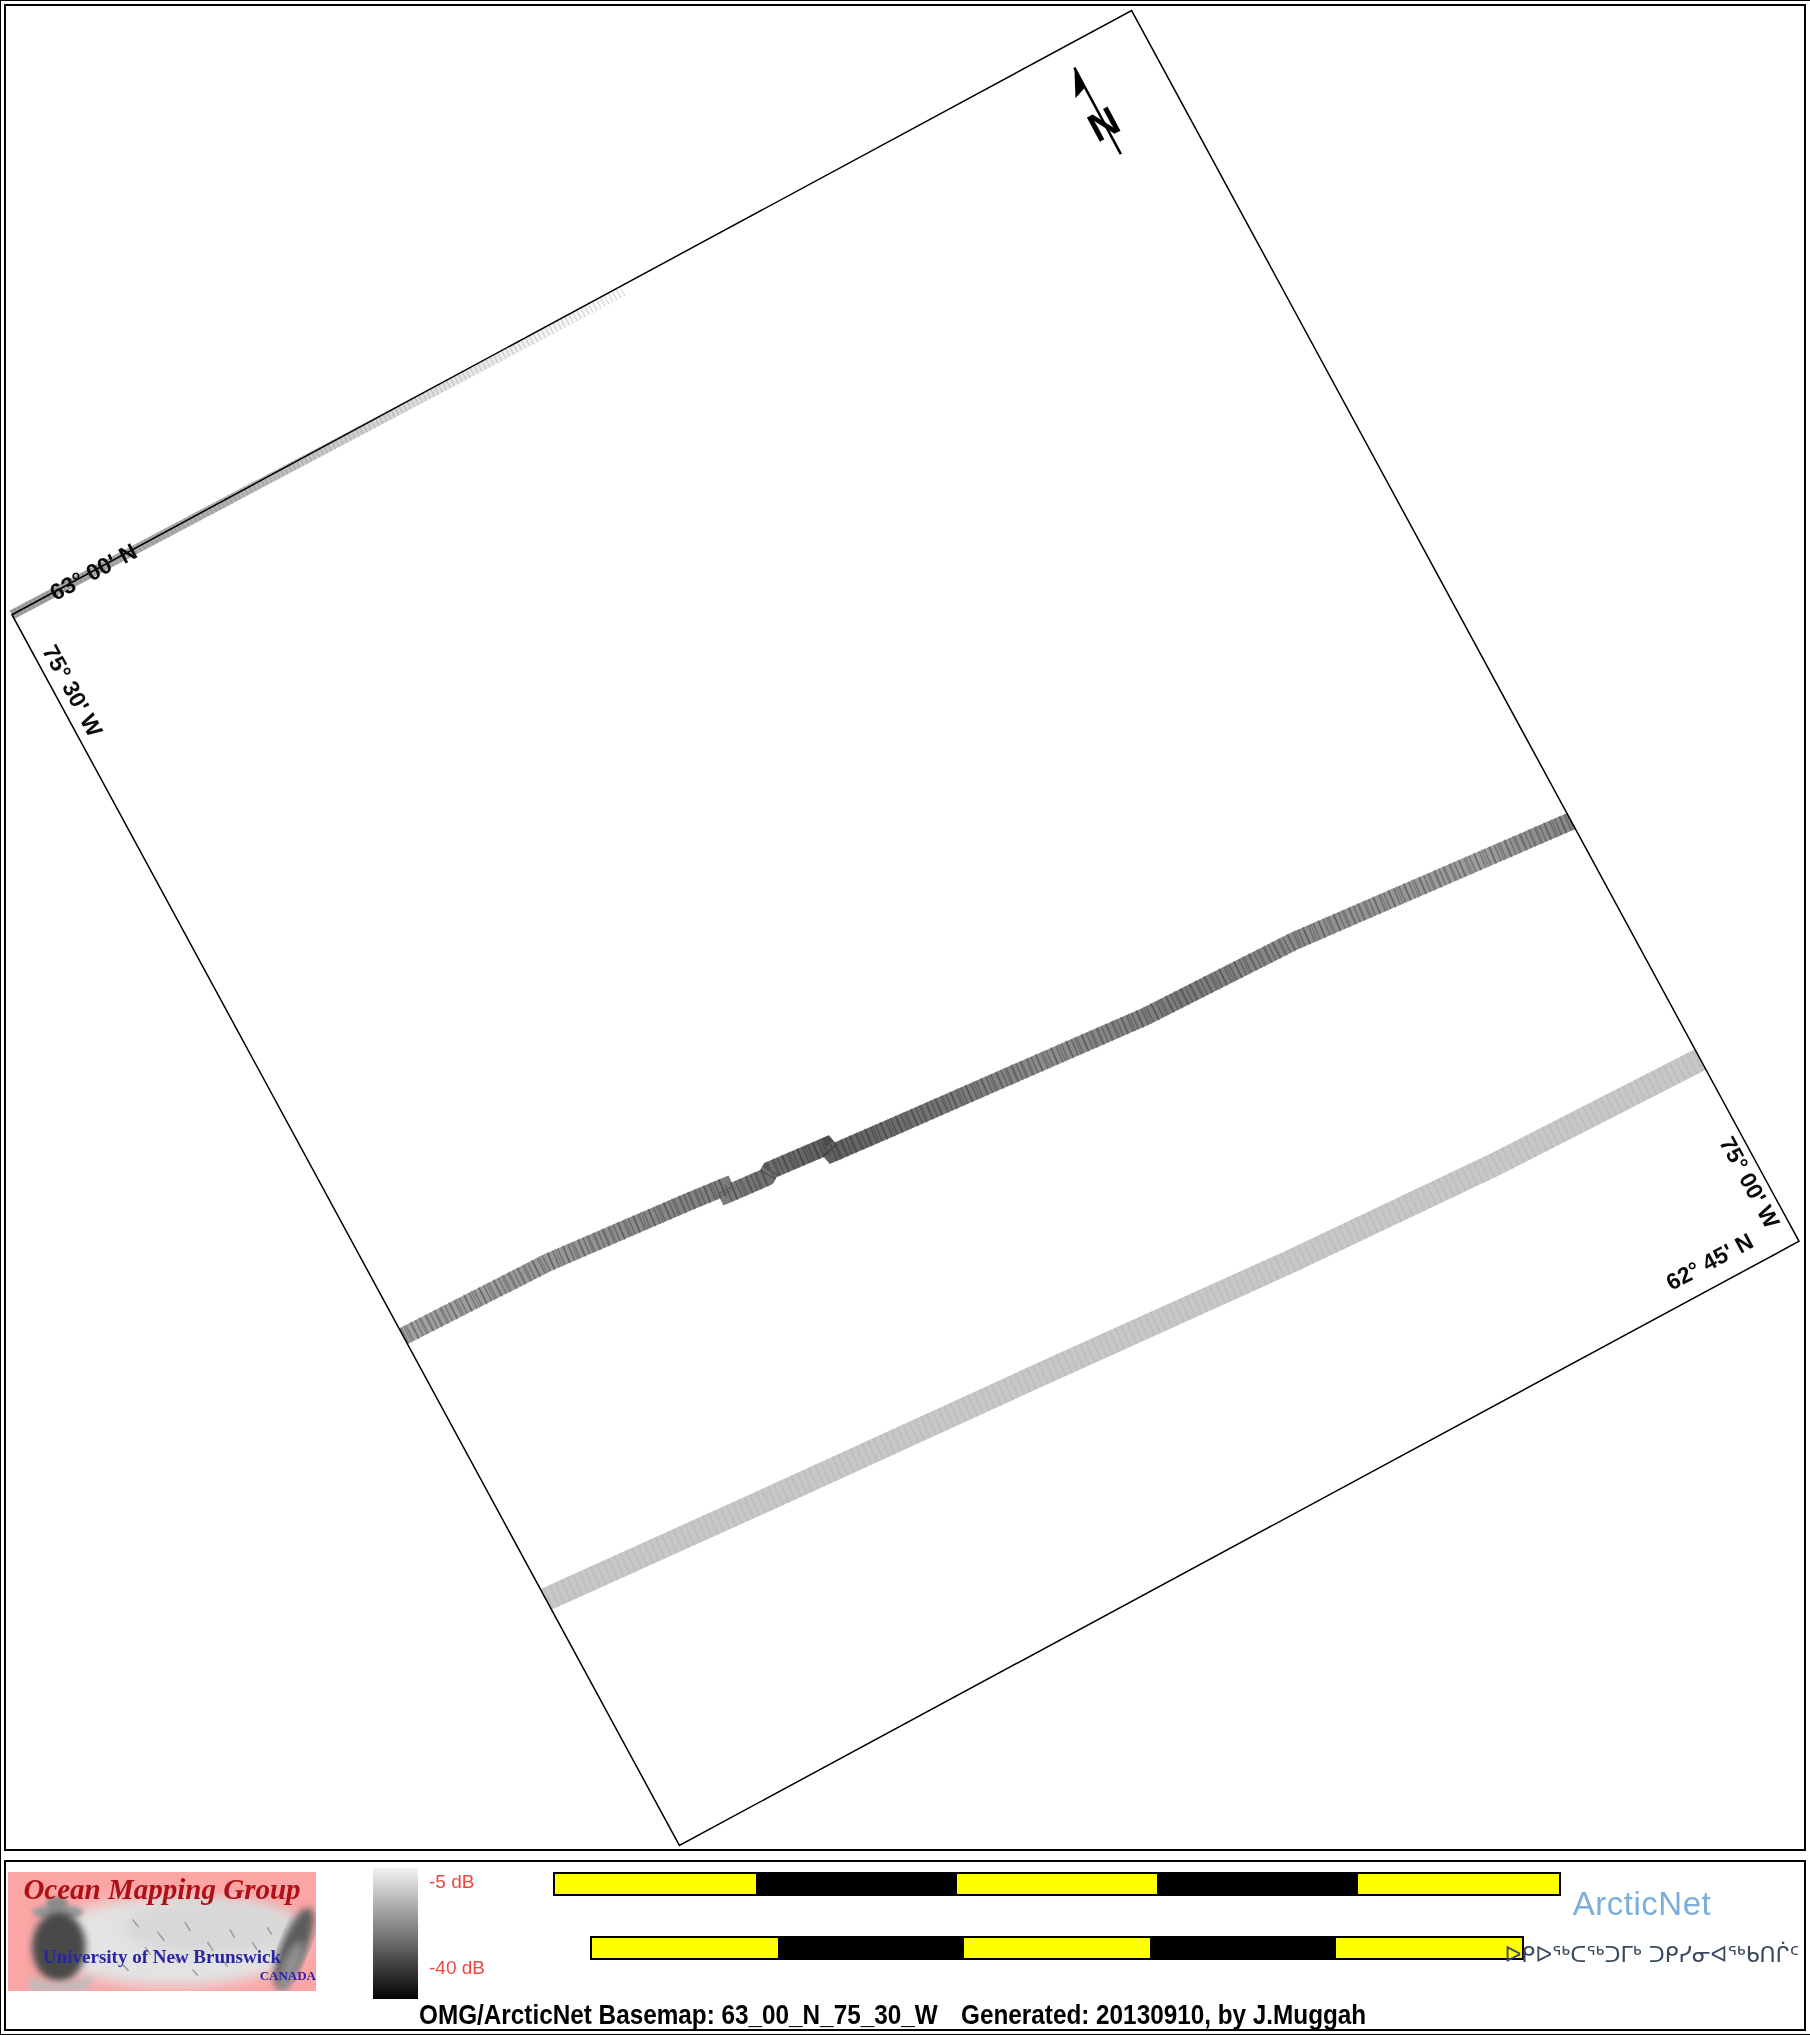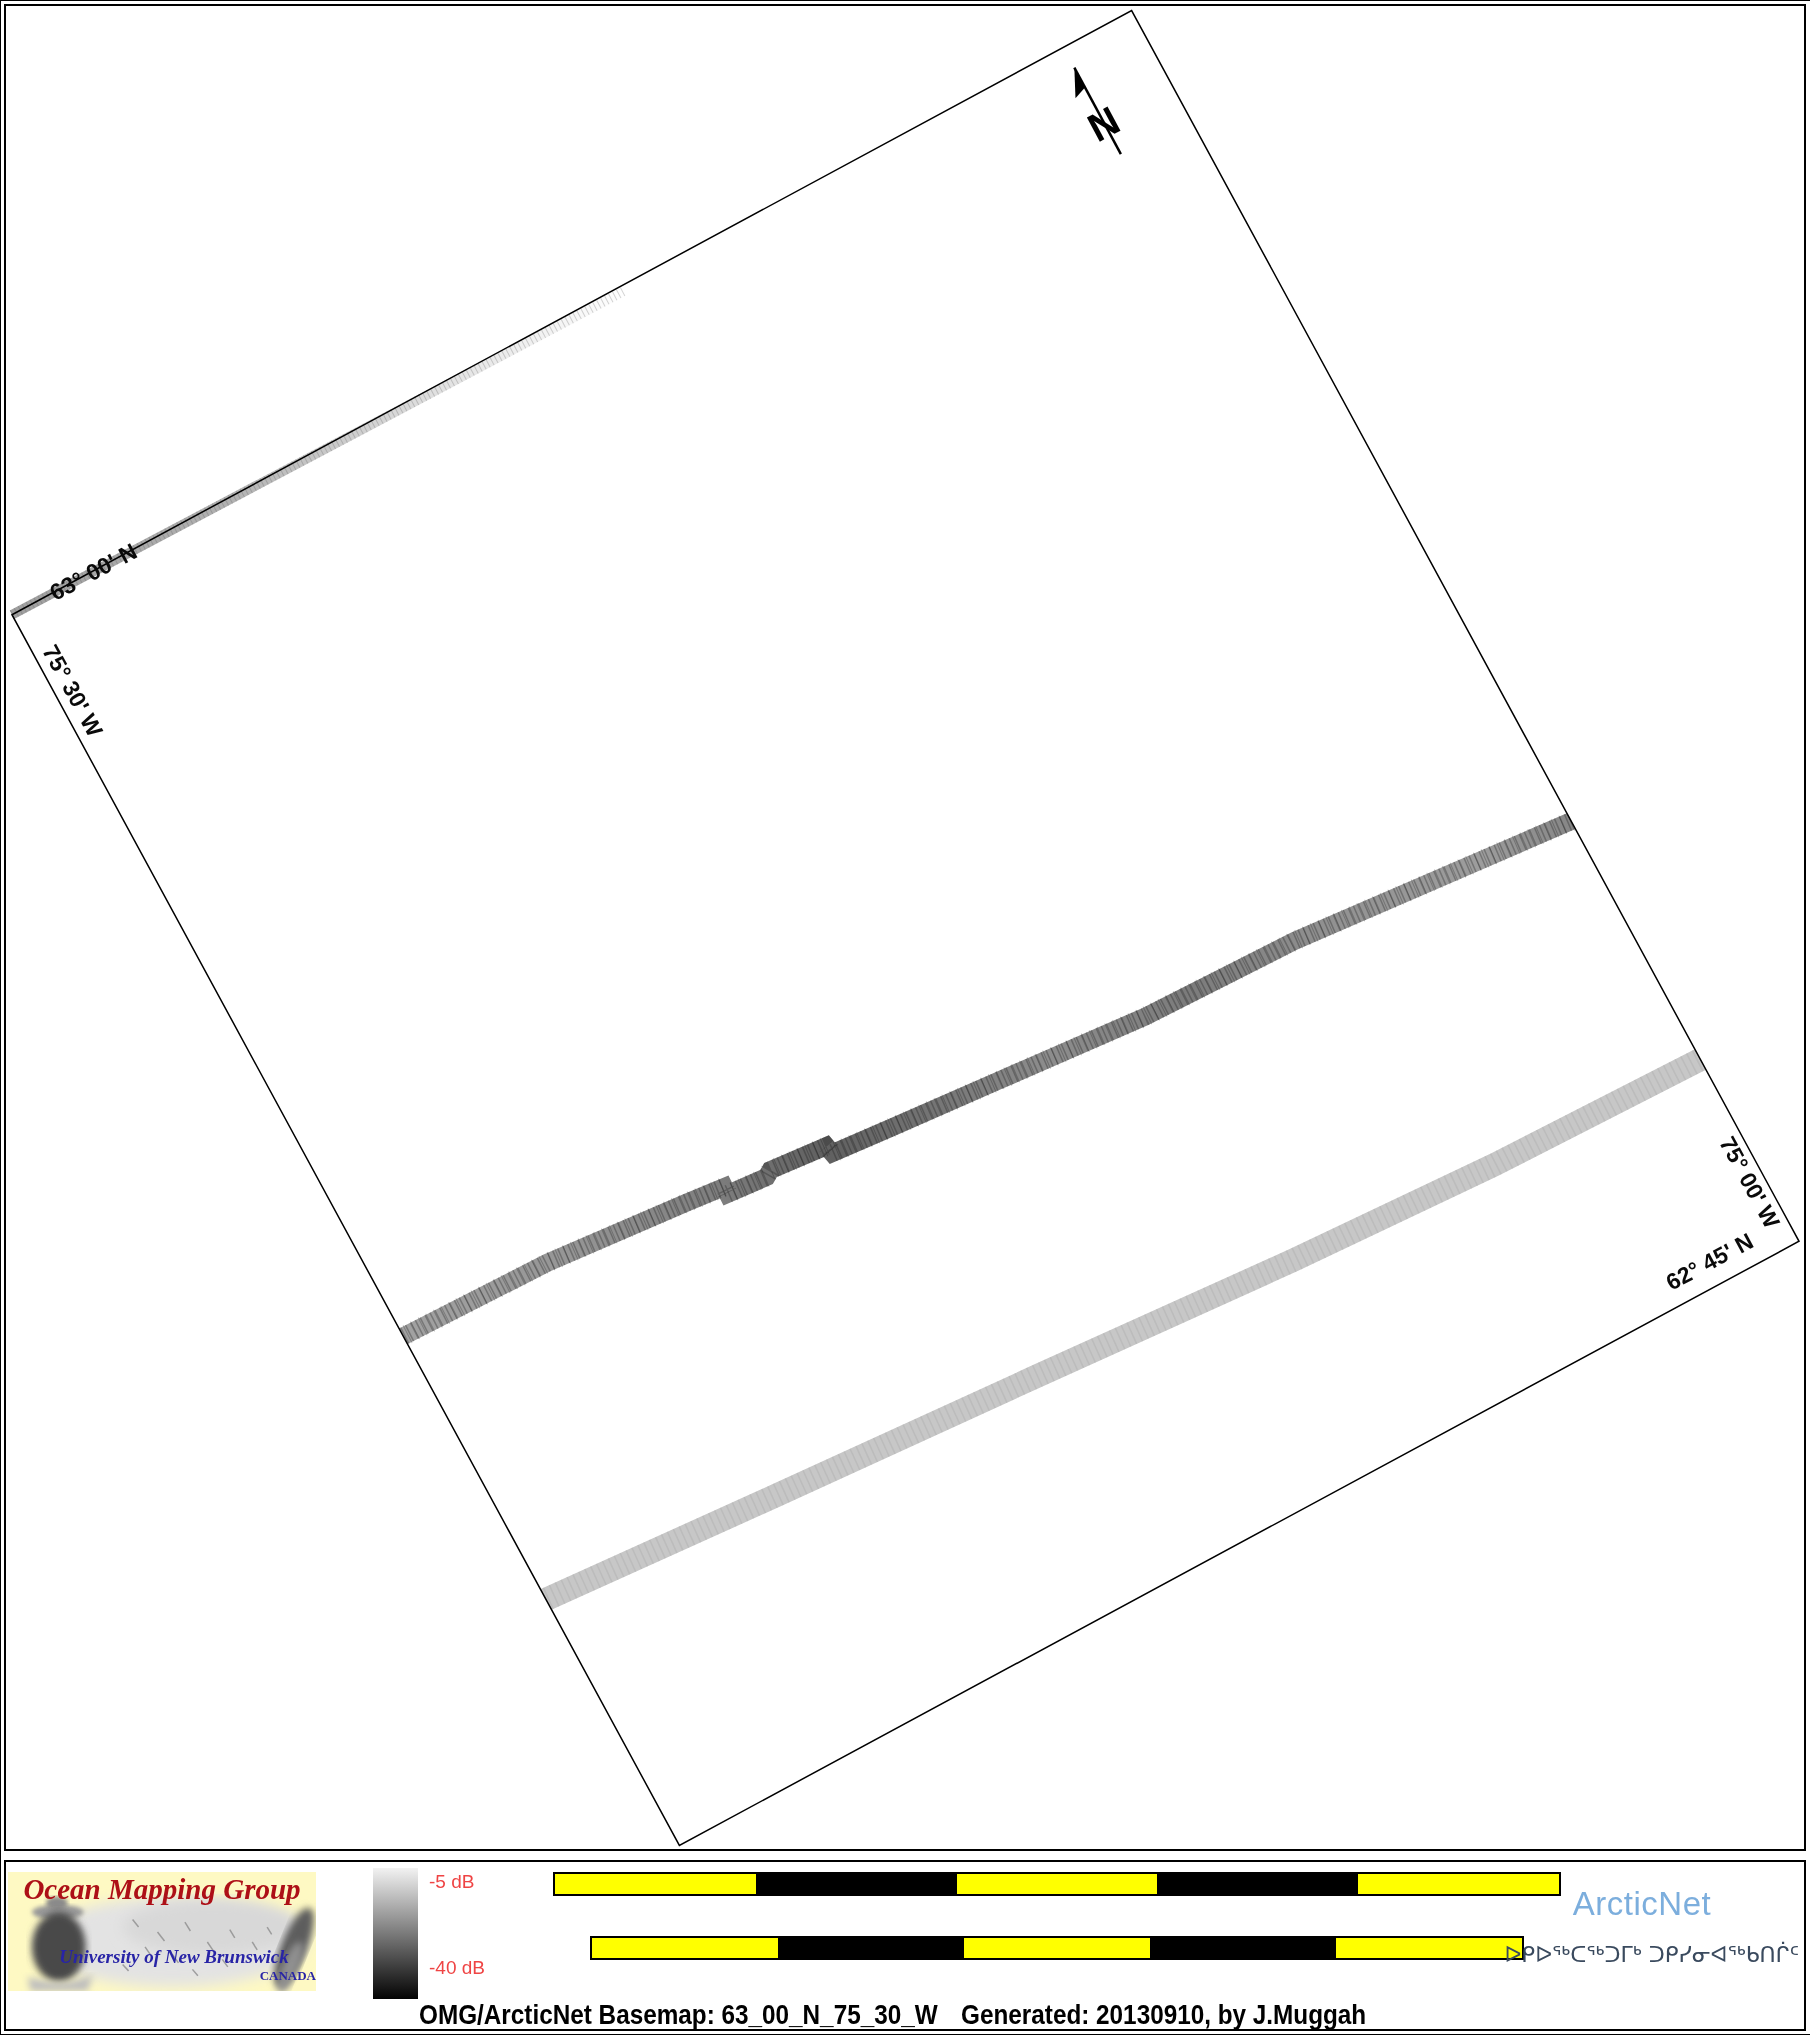--- a/index.html
+++ b/index.html
@@ -11,26 +11,26 @@
   .map-panel{position:absolute;left:4px;top:4px;width:1798px;height:1843px;
              border:2.5px solid #000;background:#fff;overflow:hidden;}
   .map-panel svg{display:block;}
 
   
   .bottom-panel{position:absolute;left:4px;top:1860px;width:1798px;height:167px;
                 border:2.5px solid #000;background:#fff;}
   .bp-item{position:absolute;}
 
   
-  .omg-logo{left:2px;top:10px;width:308px;height:119px;background:#fef9c3;overflow:hidden;}
+  .omg-logo{left:2px;top:10px;width:308px;height:119px;background:#fca5a5;overflow:hidden;}
   .omg-title{position:absolute;left:0;top:3px;width:100%;text-align:center;
              font-family:"Liberation Serif",serif;font-style:italic;font-weight:700;
              font-size:29px;line-height:29px;white-space:nowrap;}
-  .omg-sub{position:absolute;left:12px;top:75px;width:100%;text-align:center;
-           font-family:"Liberation Serif",serif;font-weight:700;font-size:19px;line-height:19px;font-style:italic;}
+  .omg-sub{position:absolute;left:0;top:75px;width:100%;text-align:center;
+           font-family:"Liberation Serif",serif;font-weight:700;font-size:19px;line-height:19px;}
   .omg-country{position:absolute;left:0;top:95px;width:100%;text-align:right;
            font-family:"Liberation Serif",serif;font-weight:700;font-size:13px;line-height:17.4px;}
 
   
   .colorbar{left:367px;top:6px;width:45px;height:131px;}
   .db-label{position:absolute;left:423px;font-size:19px;line-height:26px;color:#ef4444;white-space:nowrap;}
   .db-top{top:7px;}
   .db-bottom{top:93px;}
 
   

